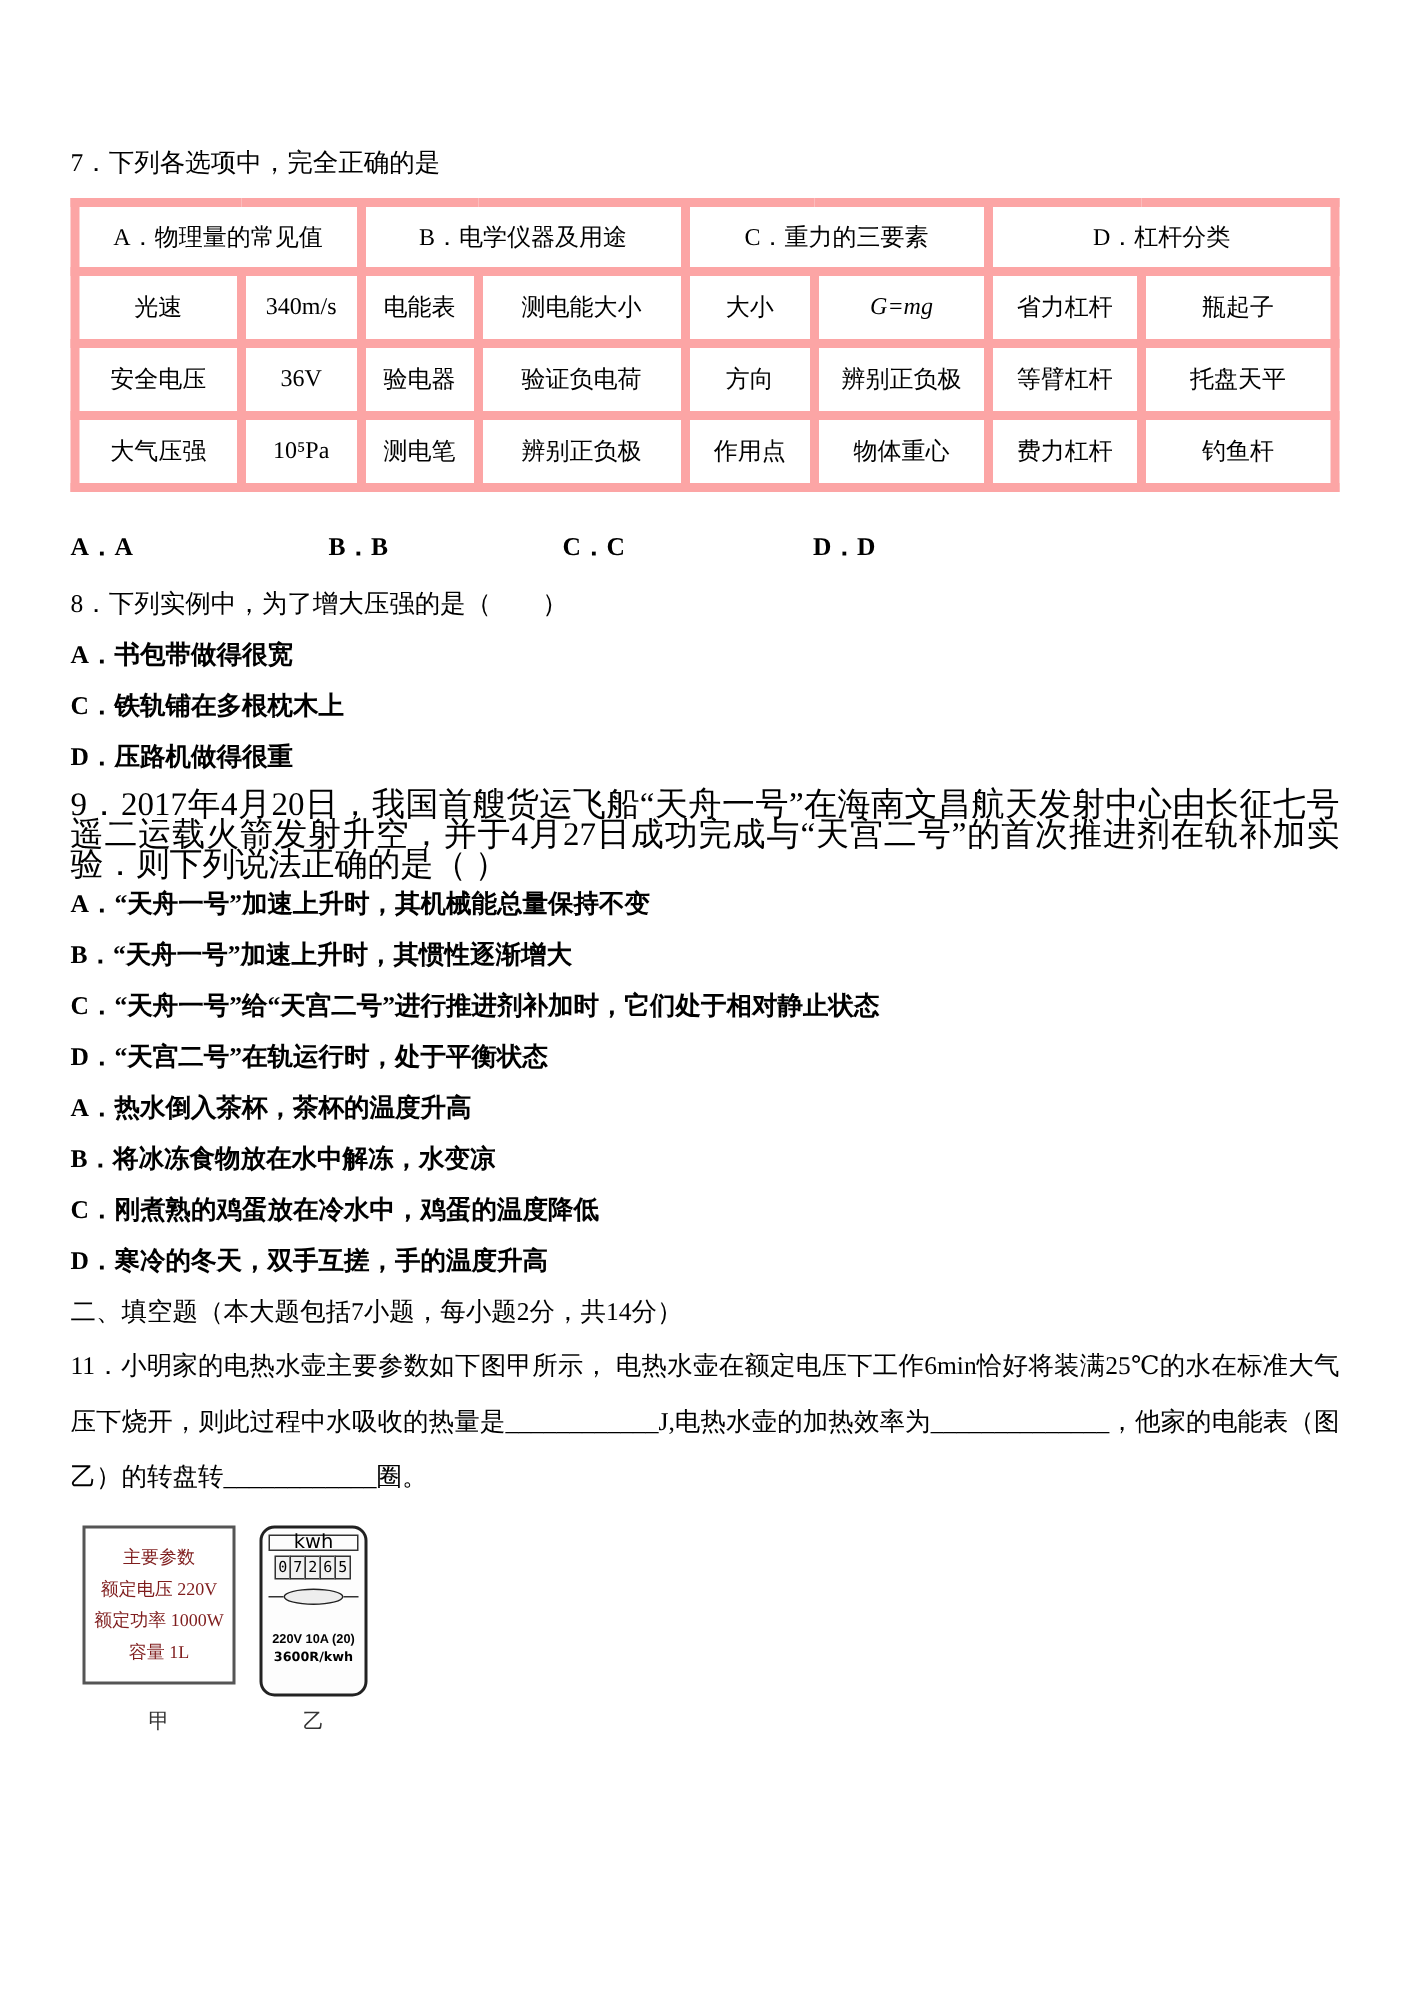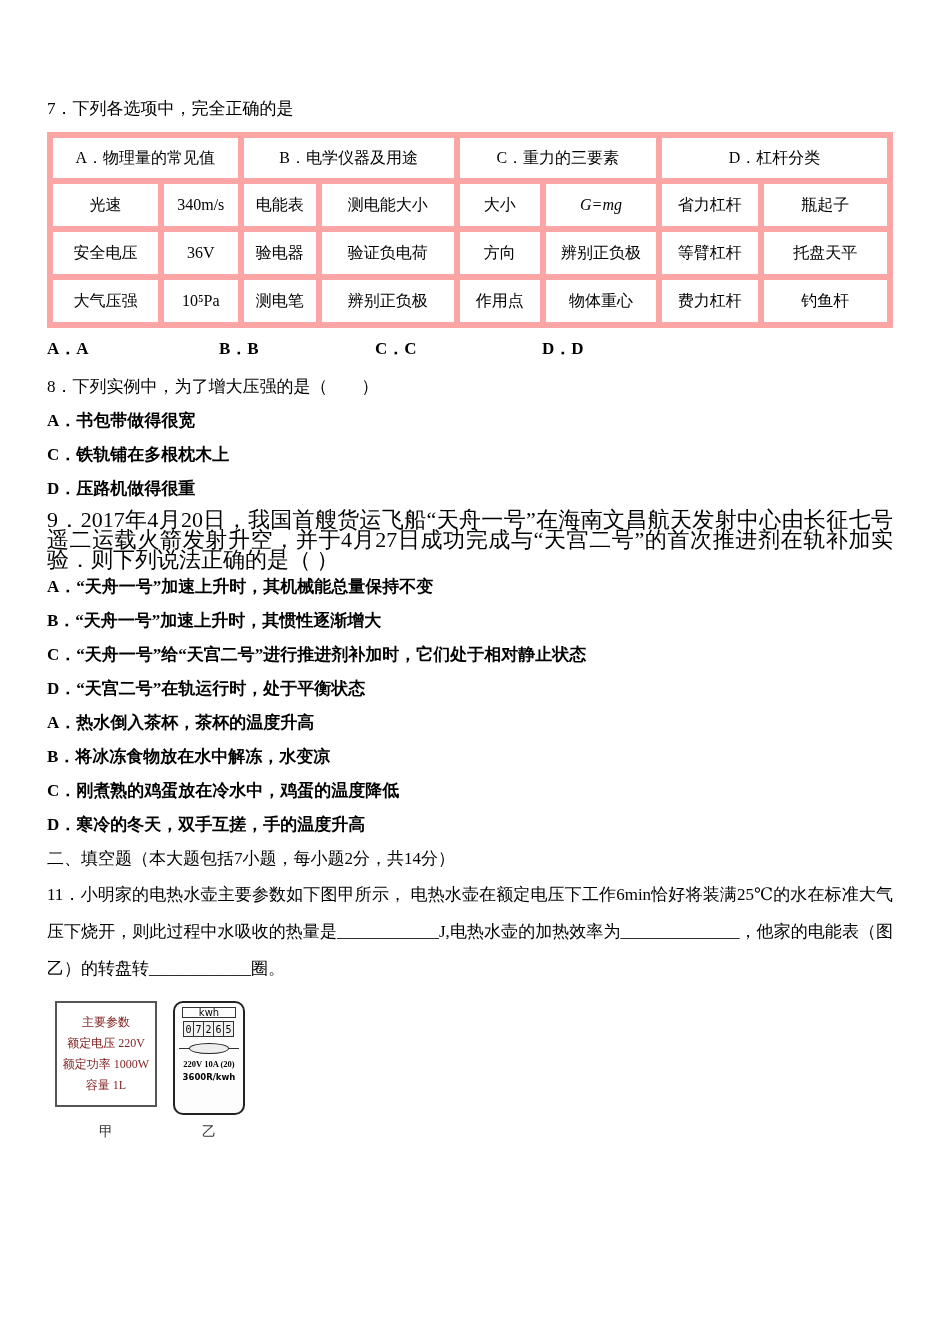--- a/index.html
+++ b/index.html
@@ -29,21 +29,21 @@
     text-align:center;
     vertical-align:middle;
     padding:0 7px;
     height:48px;
     overflow:hidden;
     white-space:nowrap;
   }
   table.q7-table tr.head td { height:46px; }
   td.italic { font-style:italic; }
 
-  .answers { display:flex; font-size:17px; font-weight:bold; line-height:30px; margin-top:6px; }
+  .answers { display:flex; font-size:17px; font-weight:bold; line-height:30px; margin-top:22px; }
   .answers span { display:inline-block; }
   .ans-a { width:172px; }
   .ans-b { width:156px; }
   .ans-c { width:167px; }
 
   .section-title { font-size:17px; line-height:34px; }
 
   .fill-text { font-size:17px; line-height:37px; text-align:justify; }
 
   
@@ -59,39 +59,39 @@
 
   .fig-yi {
     width:72px; height:114px;
     border:2.5px solid #222;
     border-radius:10px;
     padding-top:4px;
     display:flex; flex-direction:column; align-items:center;
     background:#fdfdfd;
   }
   .kwh-box {
-    border:1px solid #333; font-size:10px; line-height:9px;
+    border:1px solid #333; font-size:13px; line-height:9px;
     padding:0 16px; font-family:"DejaVu Sans",sans-serif;text-align:center;
   }
   .digit-row { display:flex; margin-top:3px; }
   .digit-box {
     width:11px; height:16px; border:1px solid #333; margin-left:-1px;
     font-family:"DejaVu Sans Mono",monospace; font-size:10px;
     display:flex; align-items:center; justify-content:center;
     background:#f2f2f2;
   }
   .disc-row { display:flex; align-items:center; margin-top:6px; width:60px; justify-content:center; }
   .disc-line { flex:1; border-top:1px solid #333; }
   .disc {
     width:40px; height:11px; border:1px solid #222; border-radius:50%;
     background:#eee;
   }
   .meter-spec {
-    font-family:Liberation Serif, serif;
-    font-size:8.5px; font-weight:bold; line-height:13px; margin-top:4px;
+    font-family:Liberation Sans, sans-serif;
+    font-size:8.5px; font-weight:bold; line-height:13px; margin-top:16px;
     text-align:center; white-space:nowrap;
   }
   .meter-spec2 {
     font-family:"DejaVu Sans",sans-serif;
     font-size:8.5px; font-weight:bold; line-height:12px;
     text-align:center; white-space:nowrap;
   }
 
   .captions { display:flex; margin-left:8px; margin-top:8px; }
   .cap { font-size:14px; color:#333; text-align:center; }

